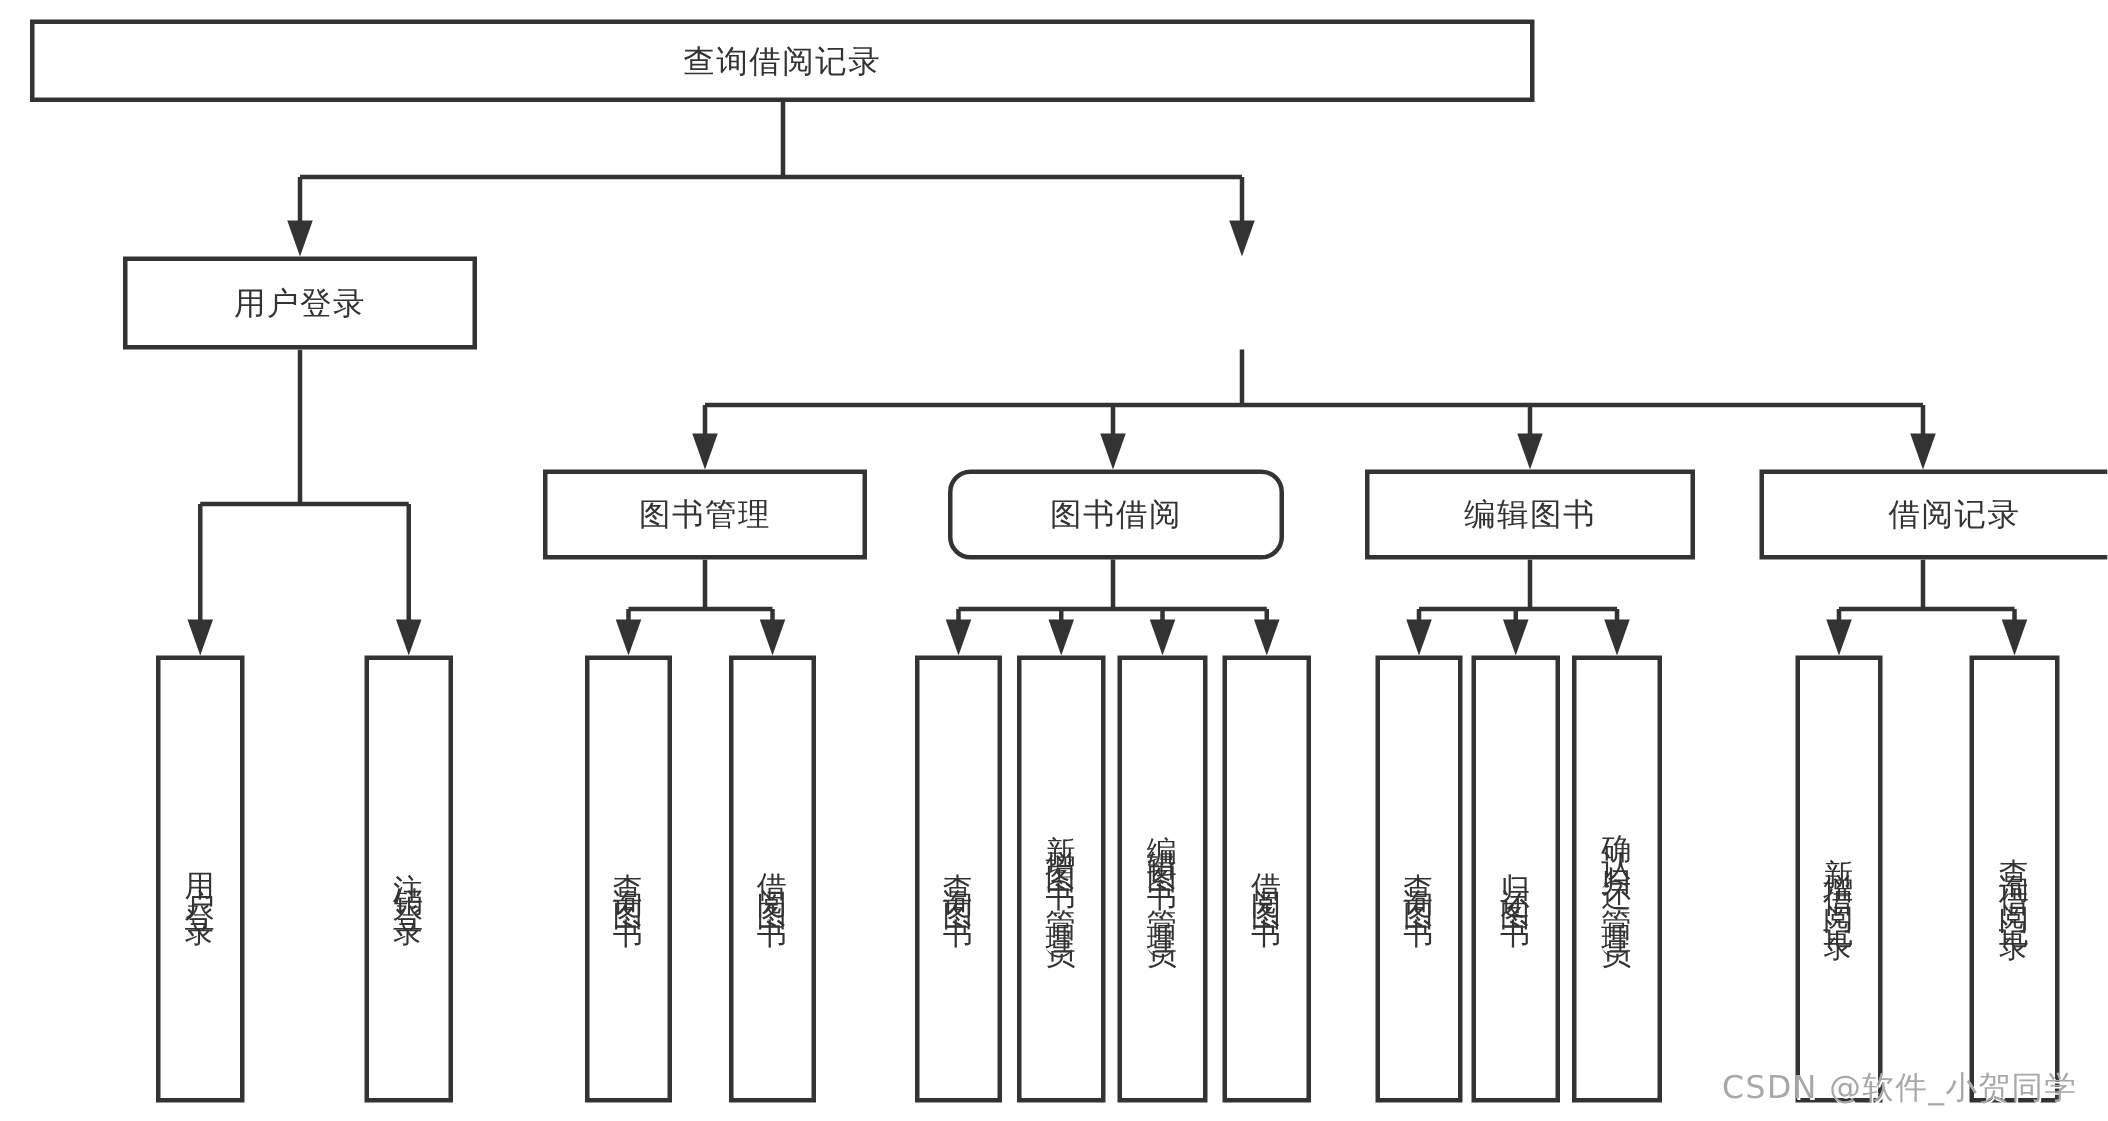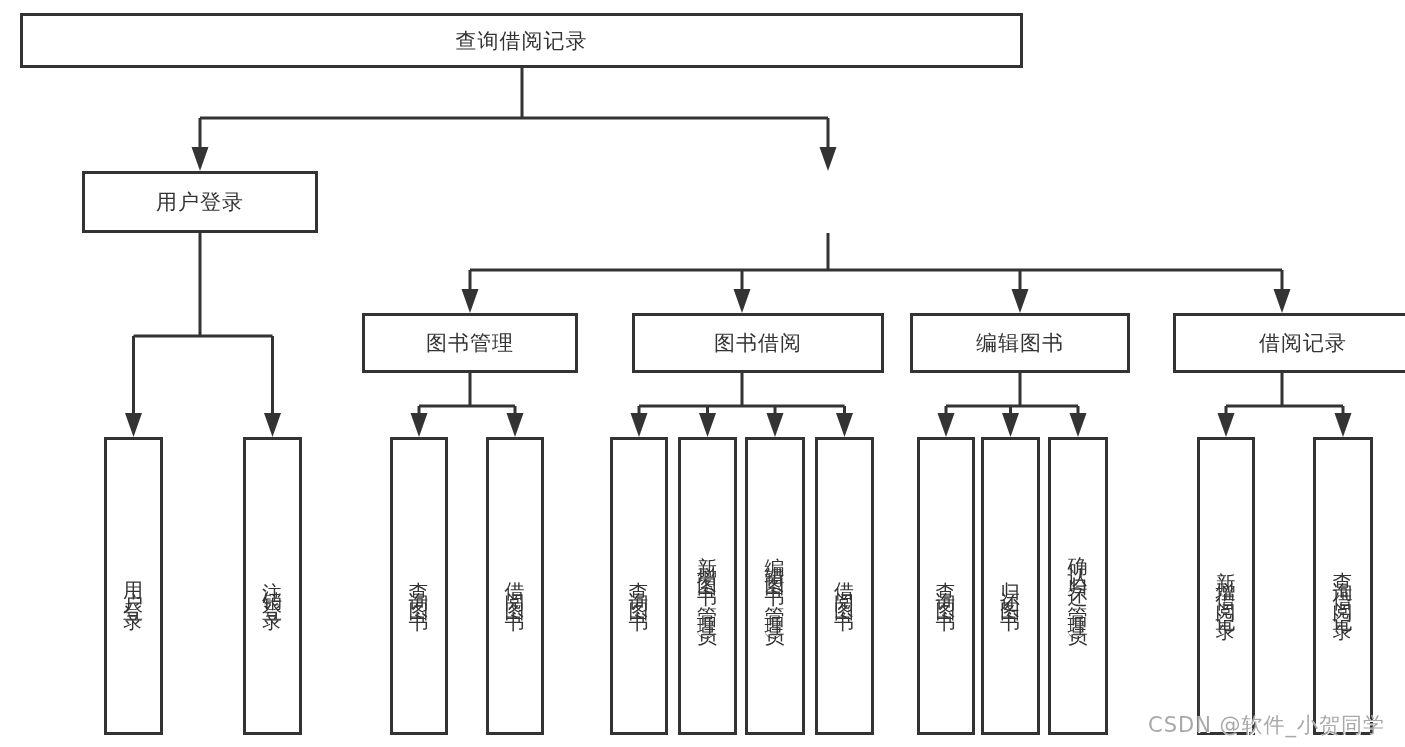--- a/index.html
+++ b/index.html
@@ -130,21 +130,21 @@
     <span>查询借阅记录</span>
   </div>
 
   <div class="node h" style="left:82px; top:171px; width:236px; height:62px;">
     <span>用户登录</span>
   </div>
 
   <div class="node h" style="left:362px; top:313px; width:216px; height:60px;">
     <span>图书管理</span>
   </div>
-  <div class="node h" style="left:632px; top:313px; width:252px; height:60px;">
+  <div class="node h" style="left:632px; top:313px; width:224px; height:60px;border-radius:15px;">
     <span>图书借阅</span>
   </div>
   <div class="node h" style="left:910px; top:313px; width:220px; height:60px;">
     <span>编辑图书</span>
   </div>
   <div class="node h" style="left:1173px; top:313px; width:260px; height:60px;">
     <span>借阅记录</span>
   </div>
 
   <div class="node v" style="left:104px; top:437px; width:59px; height:298px;">

